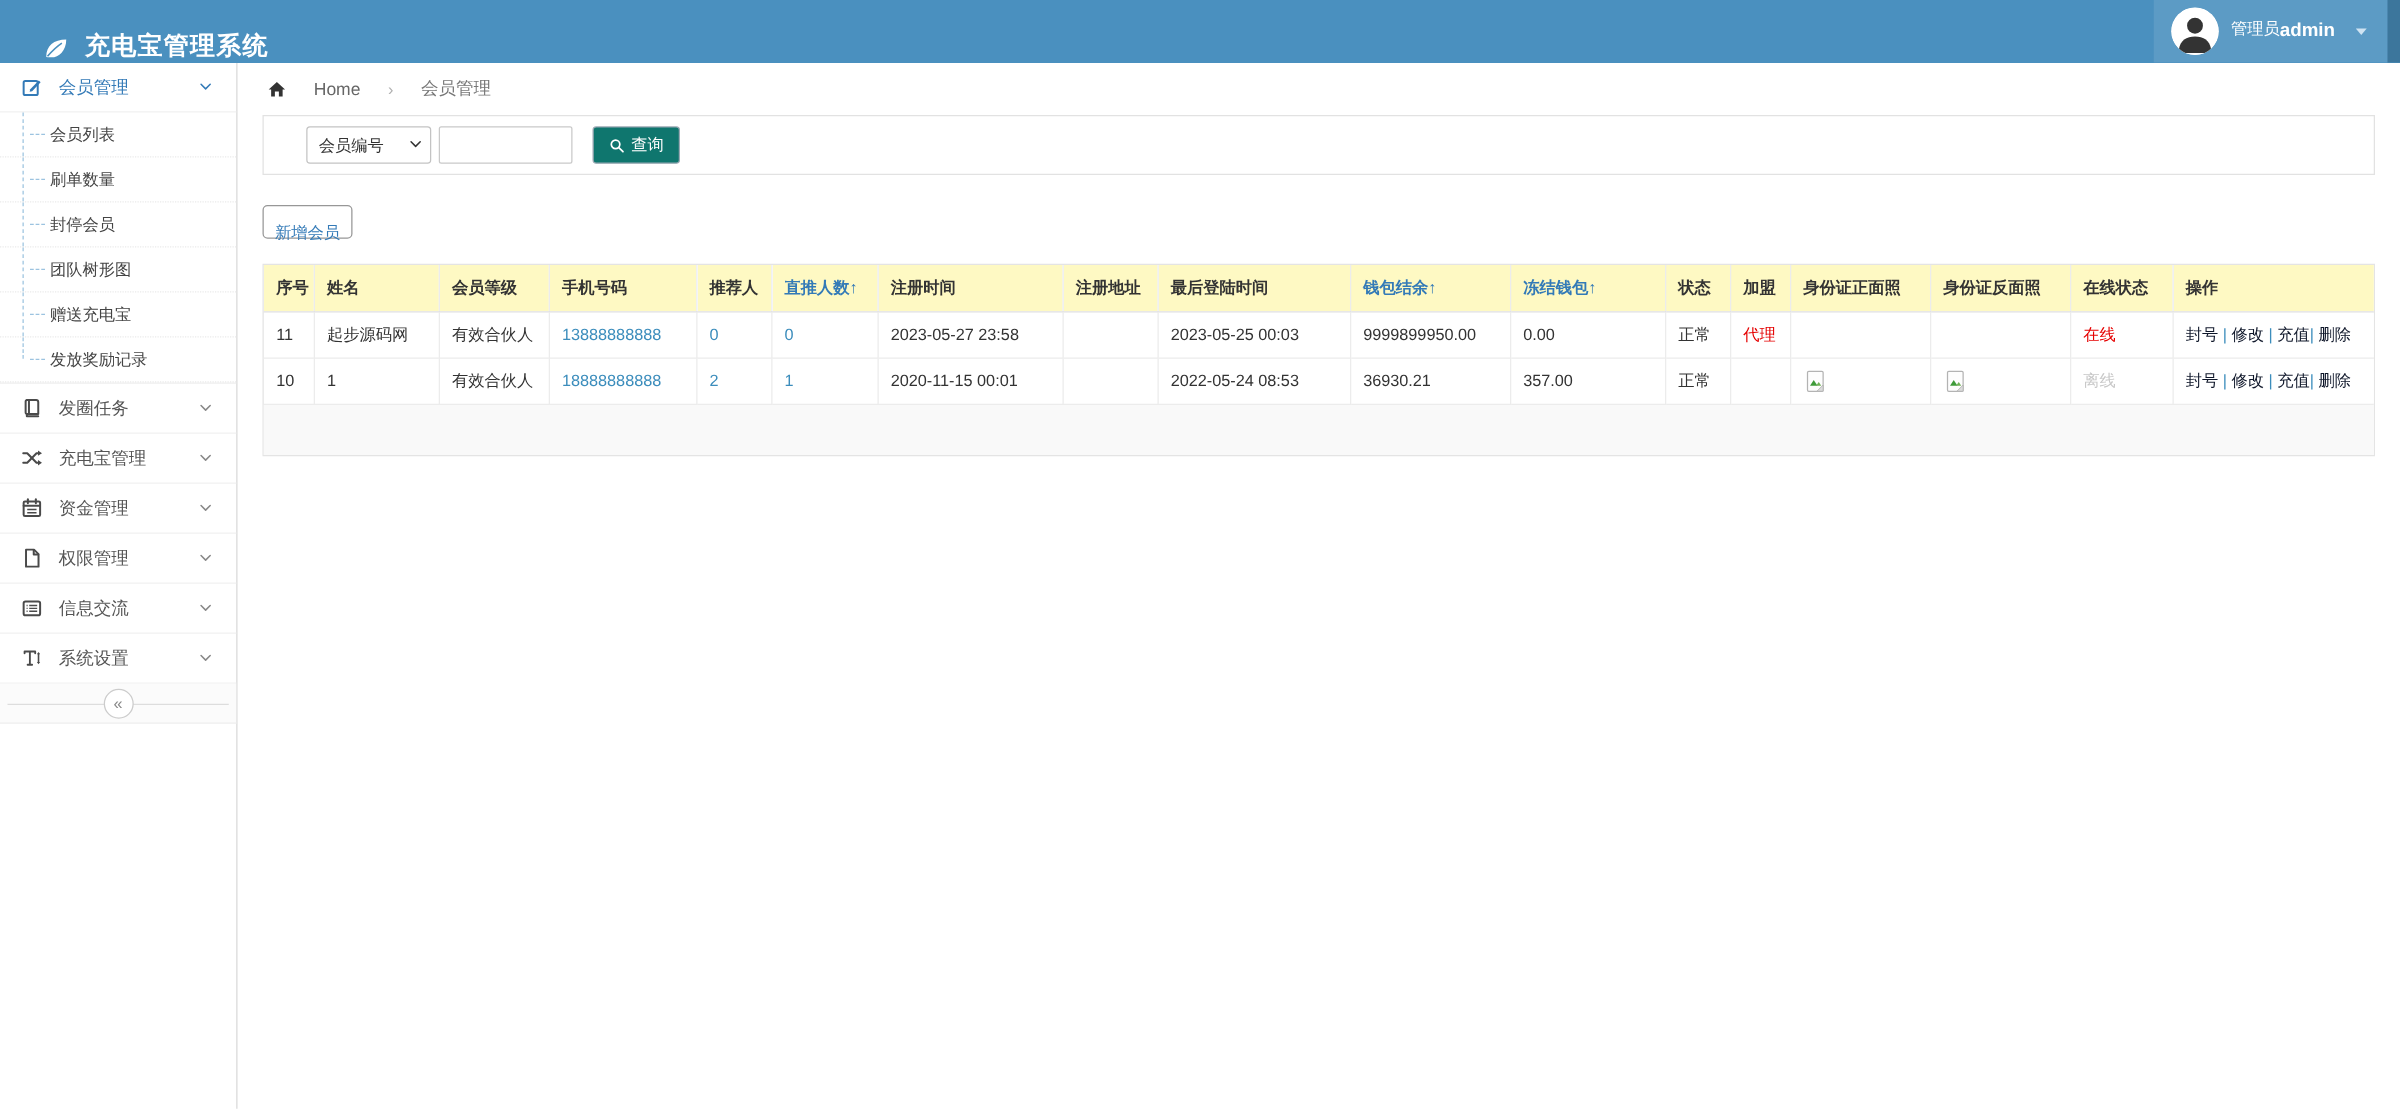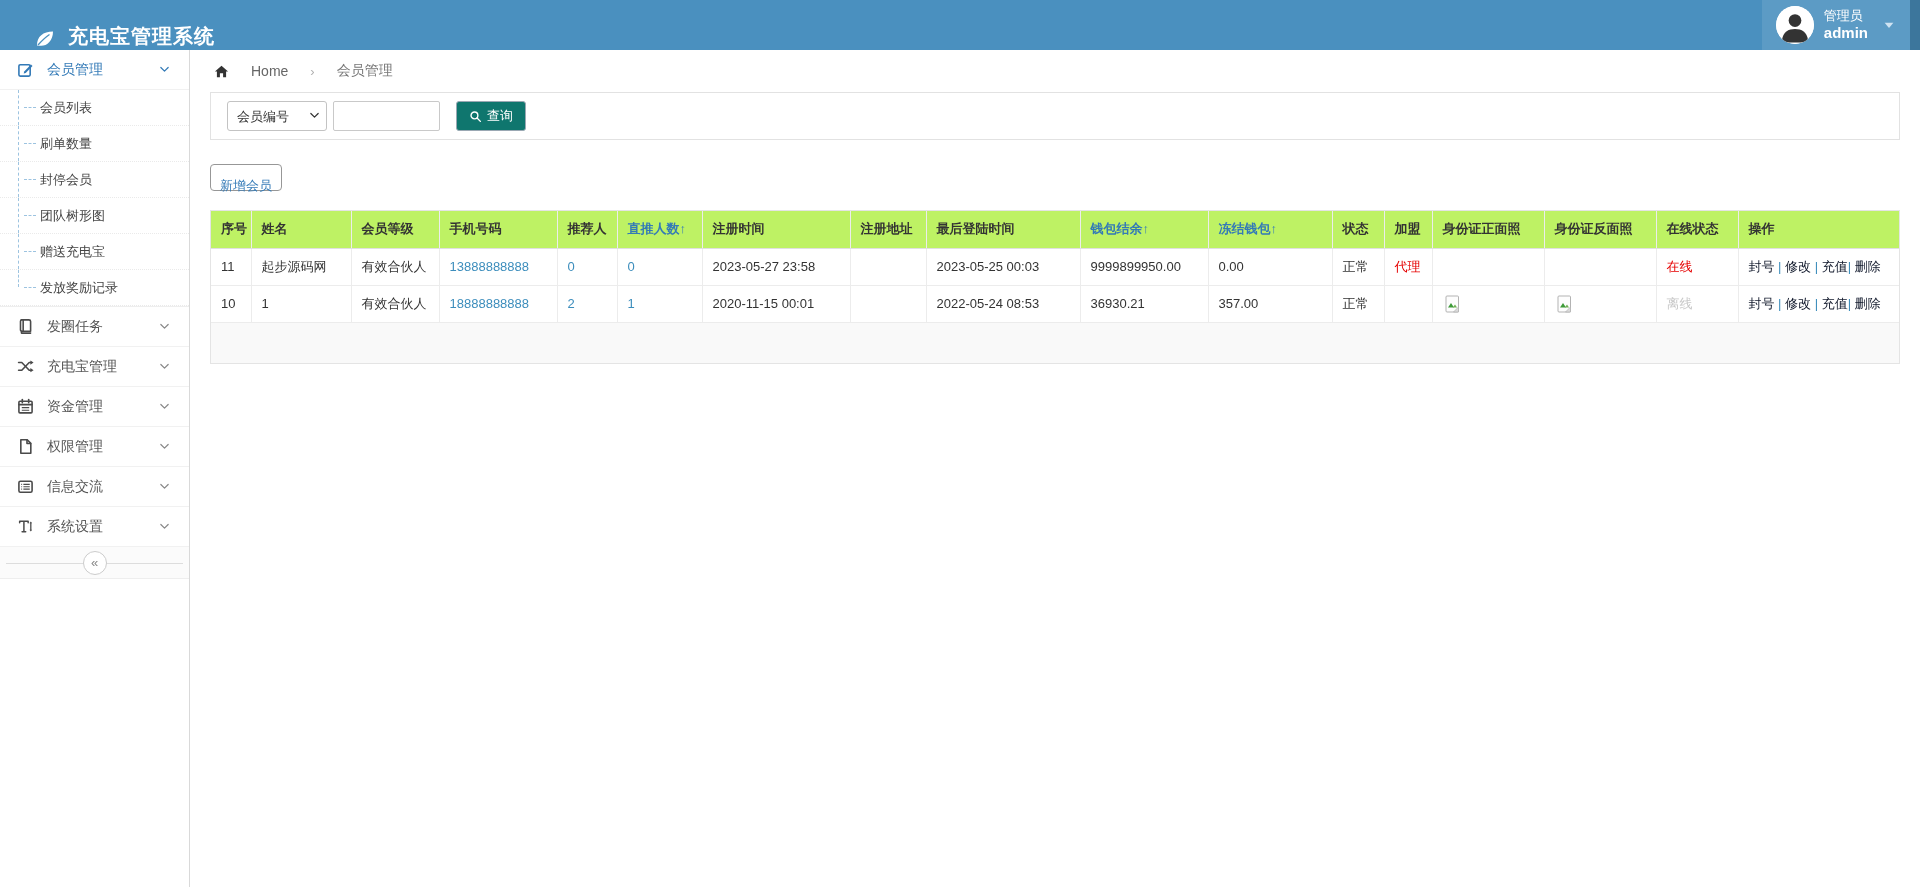--- a/index.html
+++ b/index.html
@@ -13,21 +13,21 @@
     align-items:flex-end; gap:12px;font-weight:bold; }
   .brand .logo-ic { width:22px; height:22px; display:inline-flex; }
   .brand-title { font-size:20px; color:#fff; letter-spacing:1px; }
   .user-block { position:absolute; right:10px; top:0; height:50px; display:flex;
     align-items:center; gap:10px; padding:0 14px; background:rgba(255,255,255,.10);
     cursor:pointer; }
   .edge-strip { position:absolute; right:0; top:0; width:10px; height:50px;
     background:rgba(0,0,0,.18); }
   .avatar { width:38px; height:38px; border-radius:50%; overflow:hidden;
     background:#fff; display:inline-flex; }
-  .user-txt { display:flex; flex-direction:column; line-height:1.15; }
+  .user-txt { display:flex; flex-direction:row; line-height:1.15; }
   .user-role { font-size:13px; }
   .user-name { font-size:15px; font-weight:bold; }
   .caret { width:14px; height:14px; color:#cfe3f2; display:inline-flex; margin-left:4px; }
 
   
   .sidebar { position:fixed; top:50px; left:0; width:190px; height:837px;
     background:#fff; border-right:1px solid #d9d9d9; }
   .sb-item { height:40px; display:flex; align-items:center; padding:0 18px 0 17px;
     border-bottom:1px solid #f1f1f1; color:#555; font-size:14px; cursor:pointer; }
   .sb-item .icon { width:17px; height:17px; display:inline-flex; color:#4a4a4a; flex:0 0 17px; }
@@ -52,21 +52,21 @@
   
   .content { position:absolute; top:50px; left:190px; width:1730px; height:837px;
     background:#fff; }
   .breadcrumb { height:42px; display:flex; align-items:center; gap:22px;
     padding:0 24px; font-size:14px; color:#666; }
   .breadcrumb .icon { width:15px; height:15px; display:inline-flex; color:#333; }
   .bc-sep { color:#b0b0b0; font-size:13px; }
   .bc-current { color:#777; }
 
   .search-panel { margin:0 20px; height:48px; border:1px solid #e2e2e2;
-    display:flex; align-items:center; padding-left:16px; gap:6px; }
+    display:flex; align-items:center; padding-left:34px; gap:6px; }
   .select-wrap { position:relative; }
   .select-wrap select { appearance:none; -webkit-appearance:none; width:100px; height:30px;
     border:1px solid #c3c3c3; border-radius:3px; background:#fff; font-size:13px;
     color:#333; padding:0 22px 0 9px; font-family:inherit; }
   .select-wrap .sel-chev { position:absolute; right:6px; top:8px; width:13px; height:13px;
     color:#333; pointer-events:none; display:inline-flex; }
   .search-input { width:107px; height:30px; border:1px solid #c9c9c9; border-radius:2px;
     font-size:13px; padding:0 6px; }
   .search-btn { height:30px; margin-left:10px; padding:0 12px; background:#0f766e;
     border:1px solid #9aa8b3; border-radius:3px; color:#fff; font-size:13px;
@@ -76,21 +76,21 @@
   .add-btn { margin:24px 0 0 20px; height:27px; padding:12px 9px; background:#fff;
     border:1px solid #979797; border-radius:4px; color:#337ab7; font-size:13px;
     cursor:pointer; font-family:inherit;text-align:right; }
 
   
   .table-box { margin:16px 20px 0; border:1px solid #e4e4e4; }
   table { border-collapse:collapse; table-layout:fixed; width:1688px; font-size:13px; }
   th, td { border-right:1px solid #ececec; padding:0 10px; text-align:left;
     height:37px; overflow:hidden; white-space:nowrap; }
   th:last-child, td:last-child { border-right:none; }
-  thead th { background:#bef264; color:#333; font-weight:bold;
+  thead th { background:#fef9c3; color:#333; font-weight:bold;
     border-bottom:1px solid #e0e0e0; }
   thead th.sortable { color:#337ab7; cursor:pointer; }
   tbody td { border-bottom:1px solid #ececec; color:#333; background:#fff; }
   a.link, a.cell-link { color:#3c8dbc; text-decoration:none; cursor:pointer; }
   .red { color:#e50000; }
   .muted { color:#c8c8c8; }
   .op { color:#0f172a; text-decoration:none; cursor:pointer; }
   .sep { color:#3c8dbc; }
   .img-broken { display:inline-flex; width:20px; height:20px; vertical-align:middle; }
   .table-footer { height:40px; background:#f9f9f9; }

